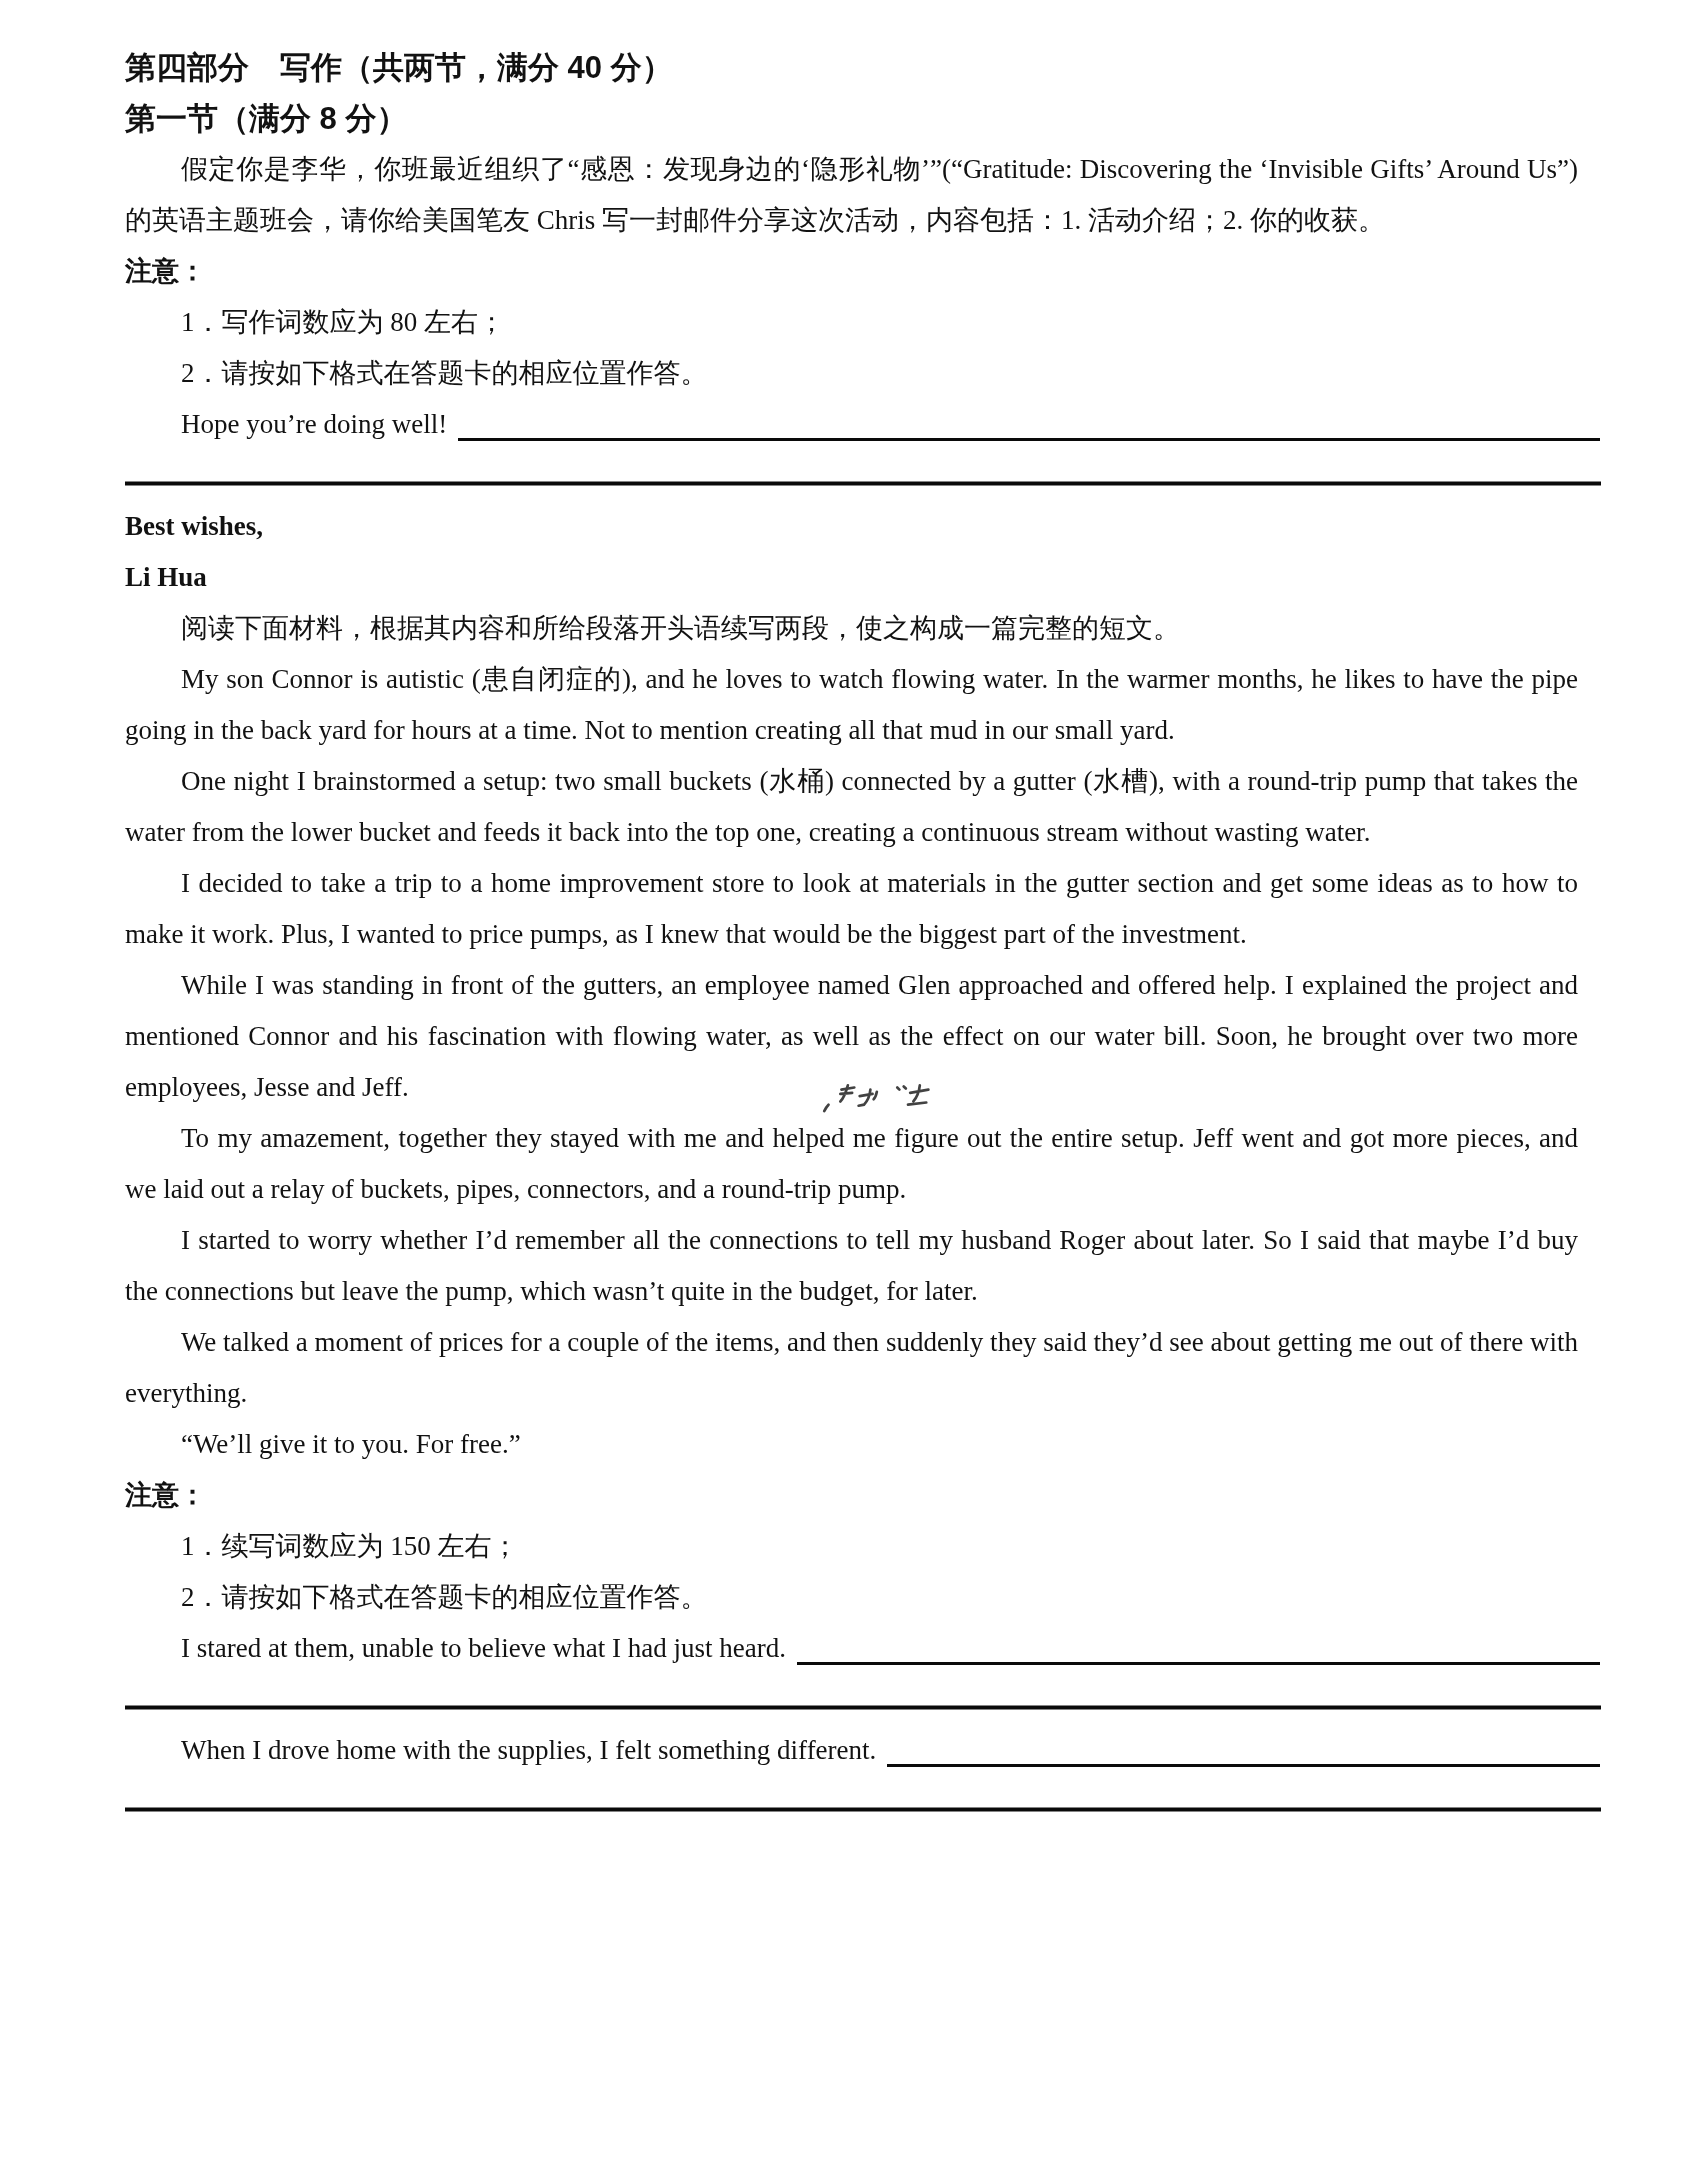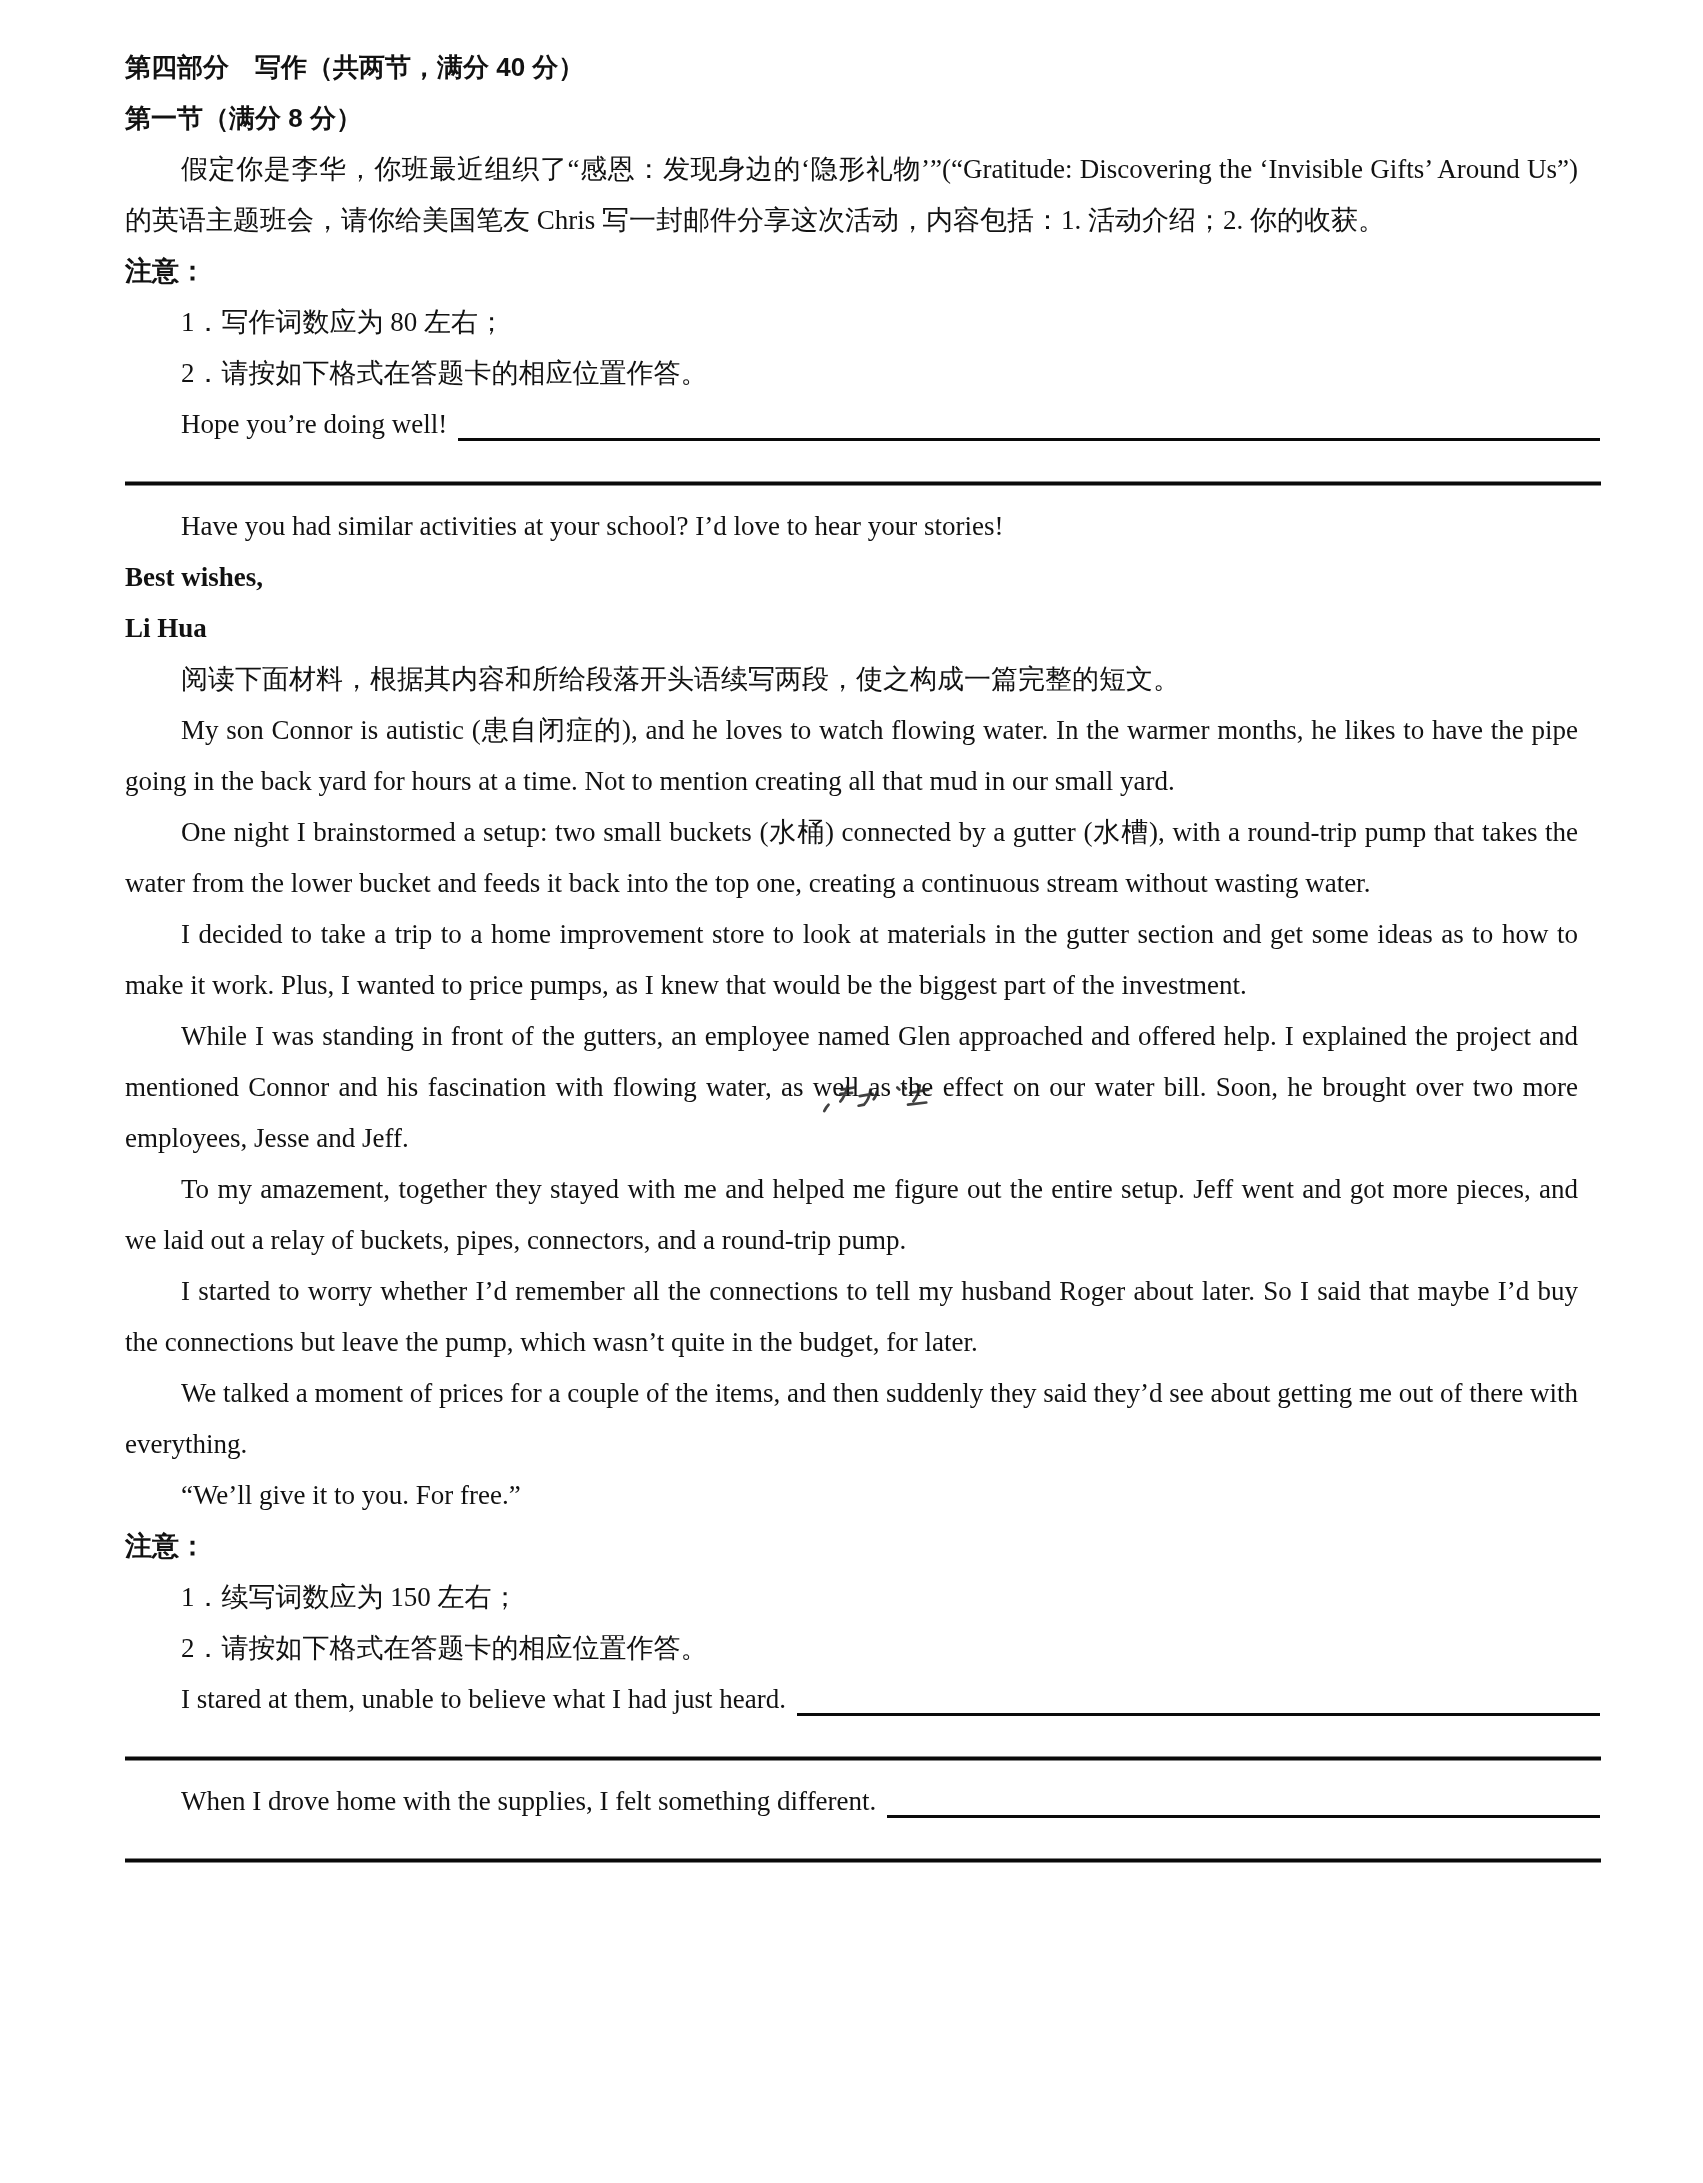--- a/index.html
+++ b/index.html
@@ -11,21 +11,21 @@
     color:#121212;
     font-family:"Liberation Serif","DejaVu Serif",serif;
     font-size:27px;
     line-height:51px;
     padding:42px 125px 0 125px;
     overflow:hidden;
   }
   .heading{
     font-family:"Liberation Sans","DejaVu Sans",sans-serif;
     font-weight:700;
-    font-size:26px;
+    font-size:31px;
     white-space:nowrap;
   }
   .part2-heading{margin-top:14px;}
   .para{text-align:justify;}
   .para.indent{text-indent:56px;}
   .line{white-space:nowrap;font-weight:bold;}
   .item{padding-left:56px;white-space:nowrap;}
   .blank-line{display:flex;align-items:flex-start;height:51px;}
   .blank-line.indent{padding-left:56px;}
   .blank-line .text{white-space:nowrap;flex:none;}
@@ -52,21 +52,20 @@
 
   <div class="blank-line indent">
     <span class="text">Hope you’re doing well!</span>
     <span class="fill"></span>
   </div>
 
   <div class="rule-line">
     <div class="rule"></div>
   </div>
 
-  <div class="para indent">Have you had similar activities at your school? I’d love to hear your stories!</div>
 
   <div class="line">Best wishes,</div>
   <div class="line">Li Hua</div>
 
 
   <div class="para indent">阅读下面材料，根据其内容和所给段落开头语续写两段，使之构成一篇完整的短文。</div>
 
   <div class="para indent">My son Connor is autistic (患自闭症的), and he loves to watch flowing water. In the warmer months, he likes to have the pipe going in the back yard for hours at a time. Not to mention creating all that mud in our small yard.</div>
   <div class="para indent">One night I brainstormed a setup: two small buckets (水桶) connected by a gutter (水槽), with a round-trip pump that takes the water from the lower bucket and feeds it back into the top one, creating a continuous stream without wasting water.</div>
   <div class="para indent">I decided to take a trip to a home improvement store to look at materials in the gutter section and get some ideas as to how to make it work. Plus, I wanted to price pumps, as I knew that would be the biggest part of the investment.</div>

